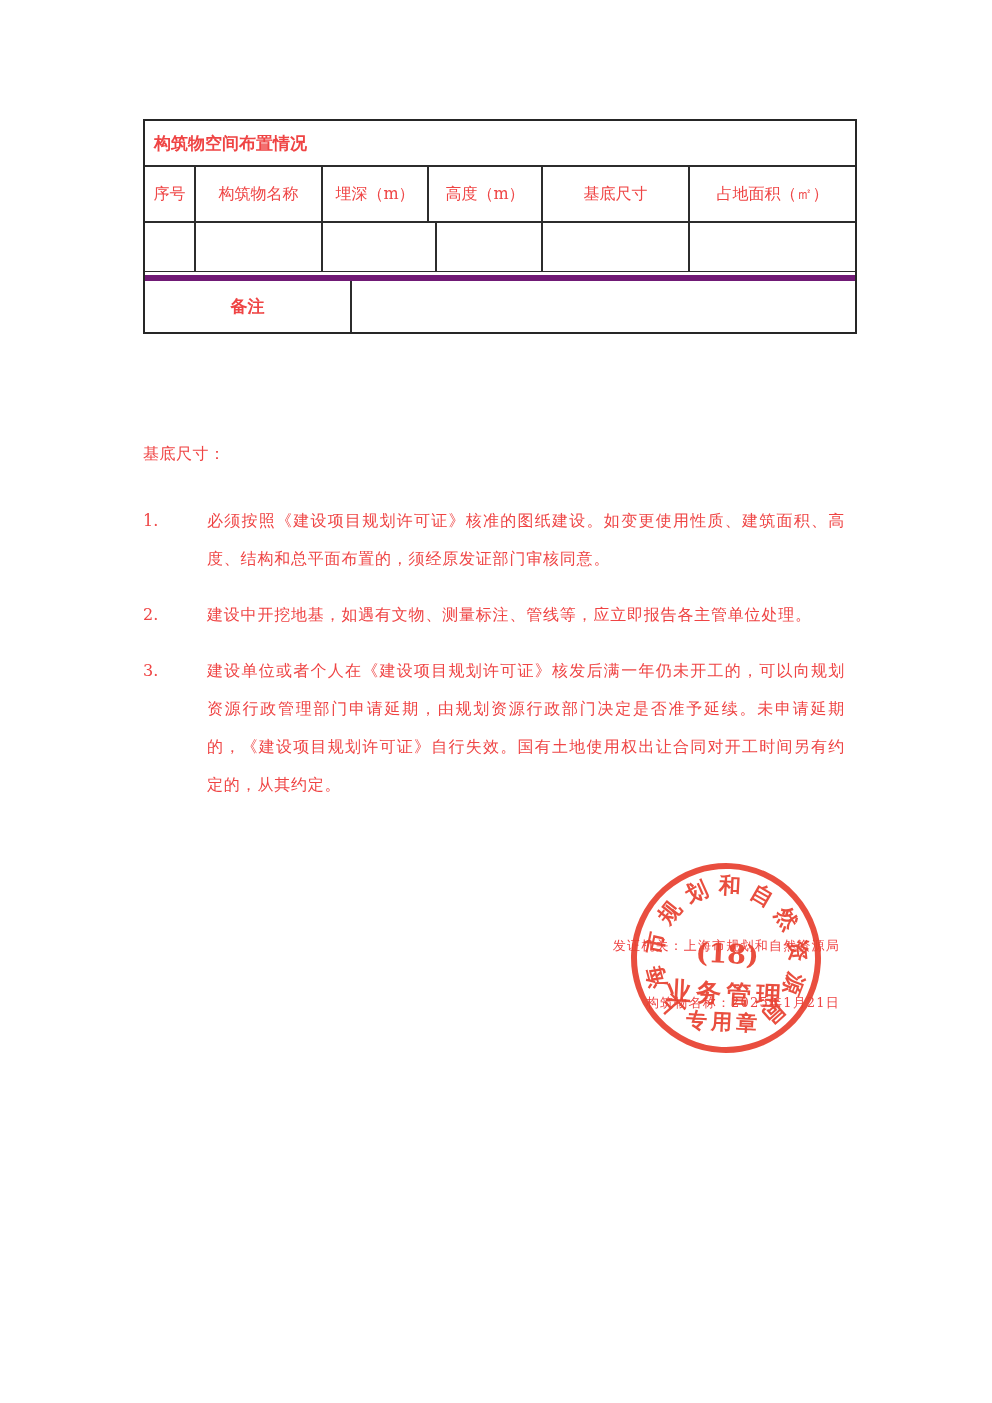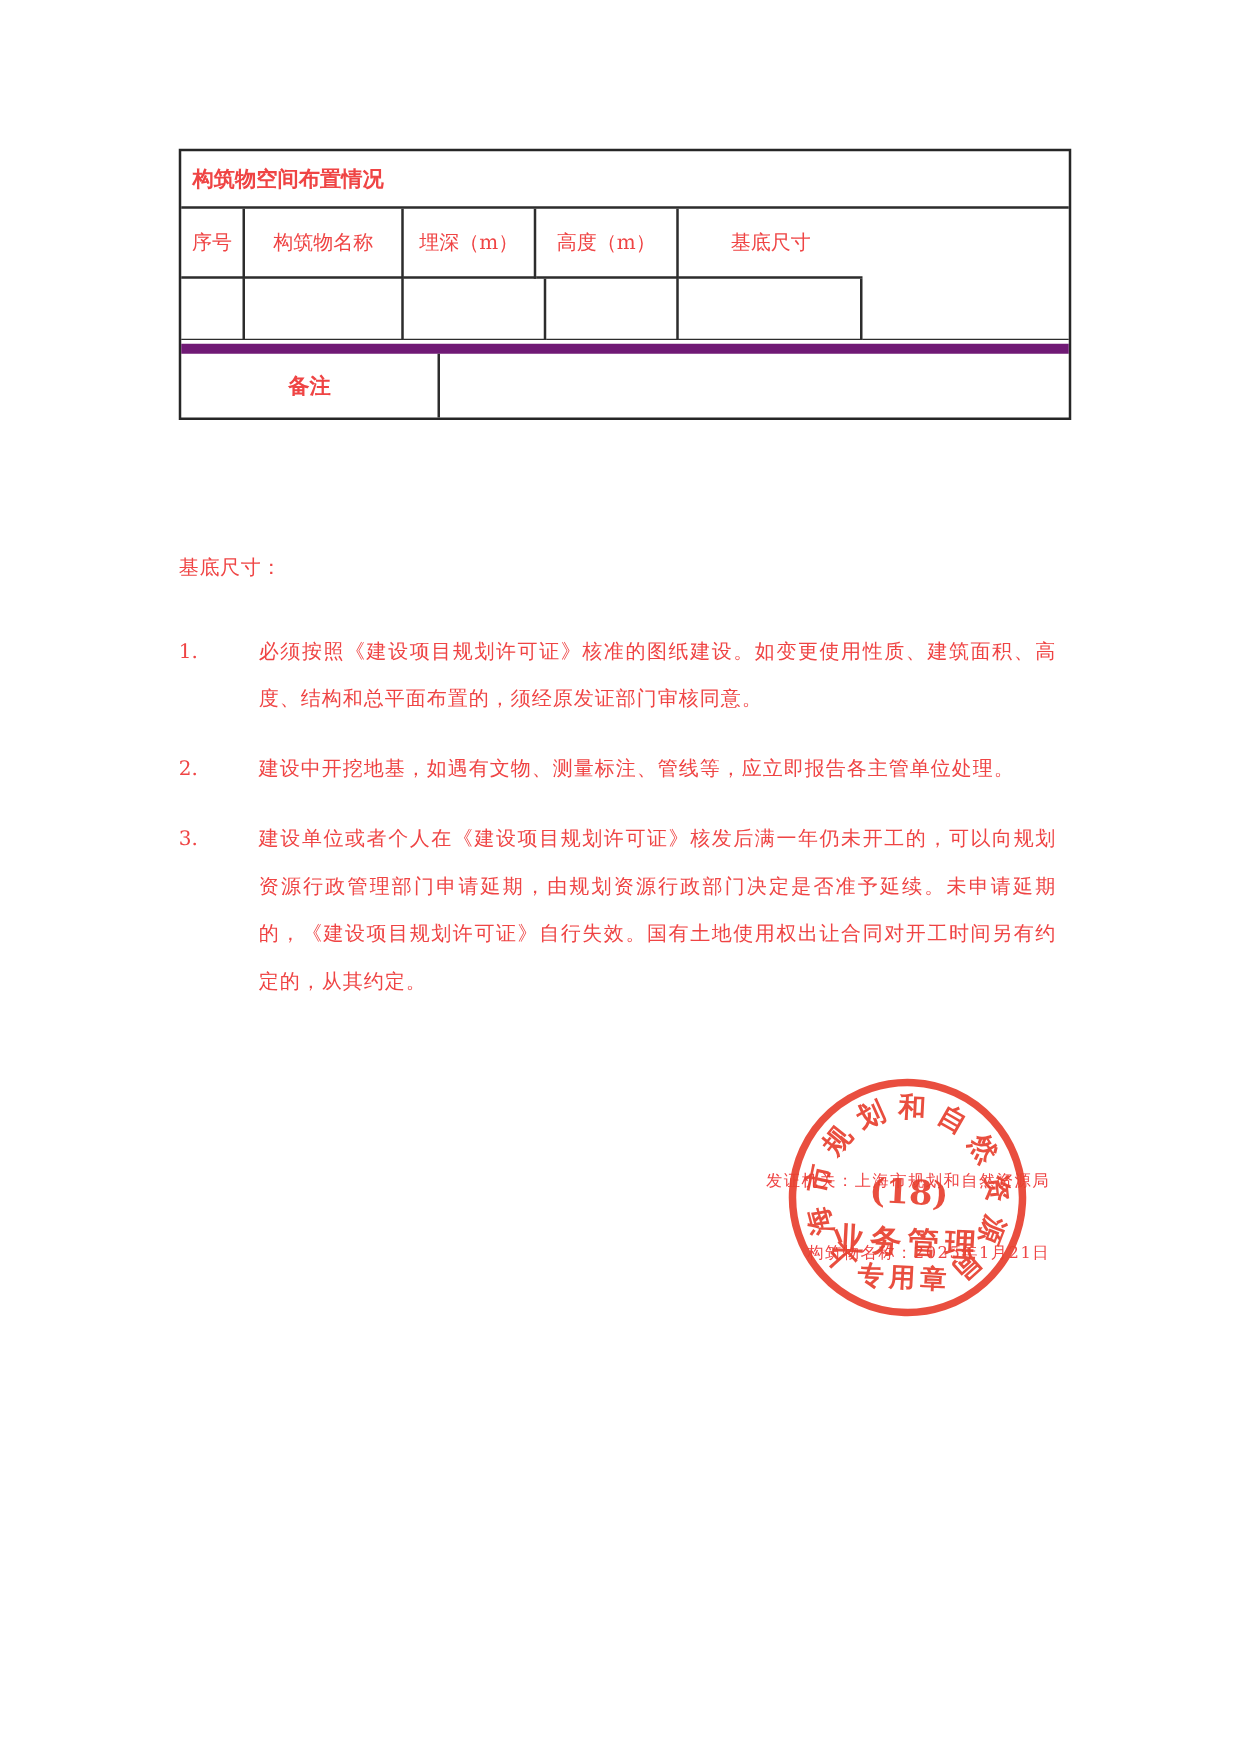--- a/index.html
+++ b/index.html
@@ -33,21 +33,21 @@
     display:flex;align-items:center;justify-content:center;
     font-size:16px;
   }
   .t-cell:last-child{border-right:none;}
   .t-header .t-cell{height:56px;border-bottom:2px solid #2c2c2c;}
   .t-empty  .t-cell{height:49px;border-bottom:1px solid #2c2c2c;}
   .c0{width:51px;}  .c1{width:127px;} .c2{width:114px;}
   .c3{width:106px;} .c4{width:147px;} .c5{flex:1;}
   .t-remark{
     display:flex;margin-top:3px;
-    border-top:8px solid #701a75;
+    border-top:6px solid #701a75;
   }
   .remark-label{
     width:207px;height:51px;box-sizing:border-box;
     border-right:2px solid #2c2c2c;
     display:flex;align-items:center;justify-content:center;
     font-family:"Liberation Sans","DejaVu Sans",sans-serif;
     font-weight:700;font-size:17px;
   }
   .remark-value{flex:1;height:51px;}
 
@@ -104,20 +104,21 @@
 
   <div class="permit-table">
     <div class="t-title">构筑物空间布置情况</div>
 
     <div class="t-row t-header">
       <div class="t-cell c0">序号</div>
       <div class="t-cell c1">构筑物名称</div>
       <div class="t-cell c3">埋深（m）</div>
       <div class="t-cell c2">高度（m）</div>
       <div class="t-cell c4">基底尺寸</div>
+      <div class="t-cell c5">占地面积（㎡）</div>
     </div>
 
     <div class="t-row t-empty">
       <div class="t-cell c0"></div>
       <div class="t-cell c1"></div>
       <div class="t-cell c2"></div>
       <div class="t-cell c3"></div>
       <div class="t-cell c4"></div>
       <div class="t-cell c5"></div>
     </div>

